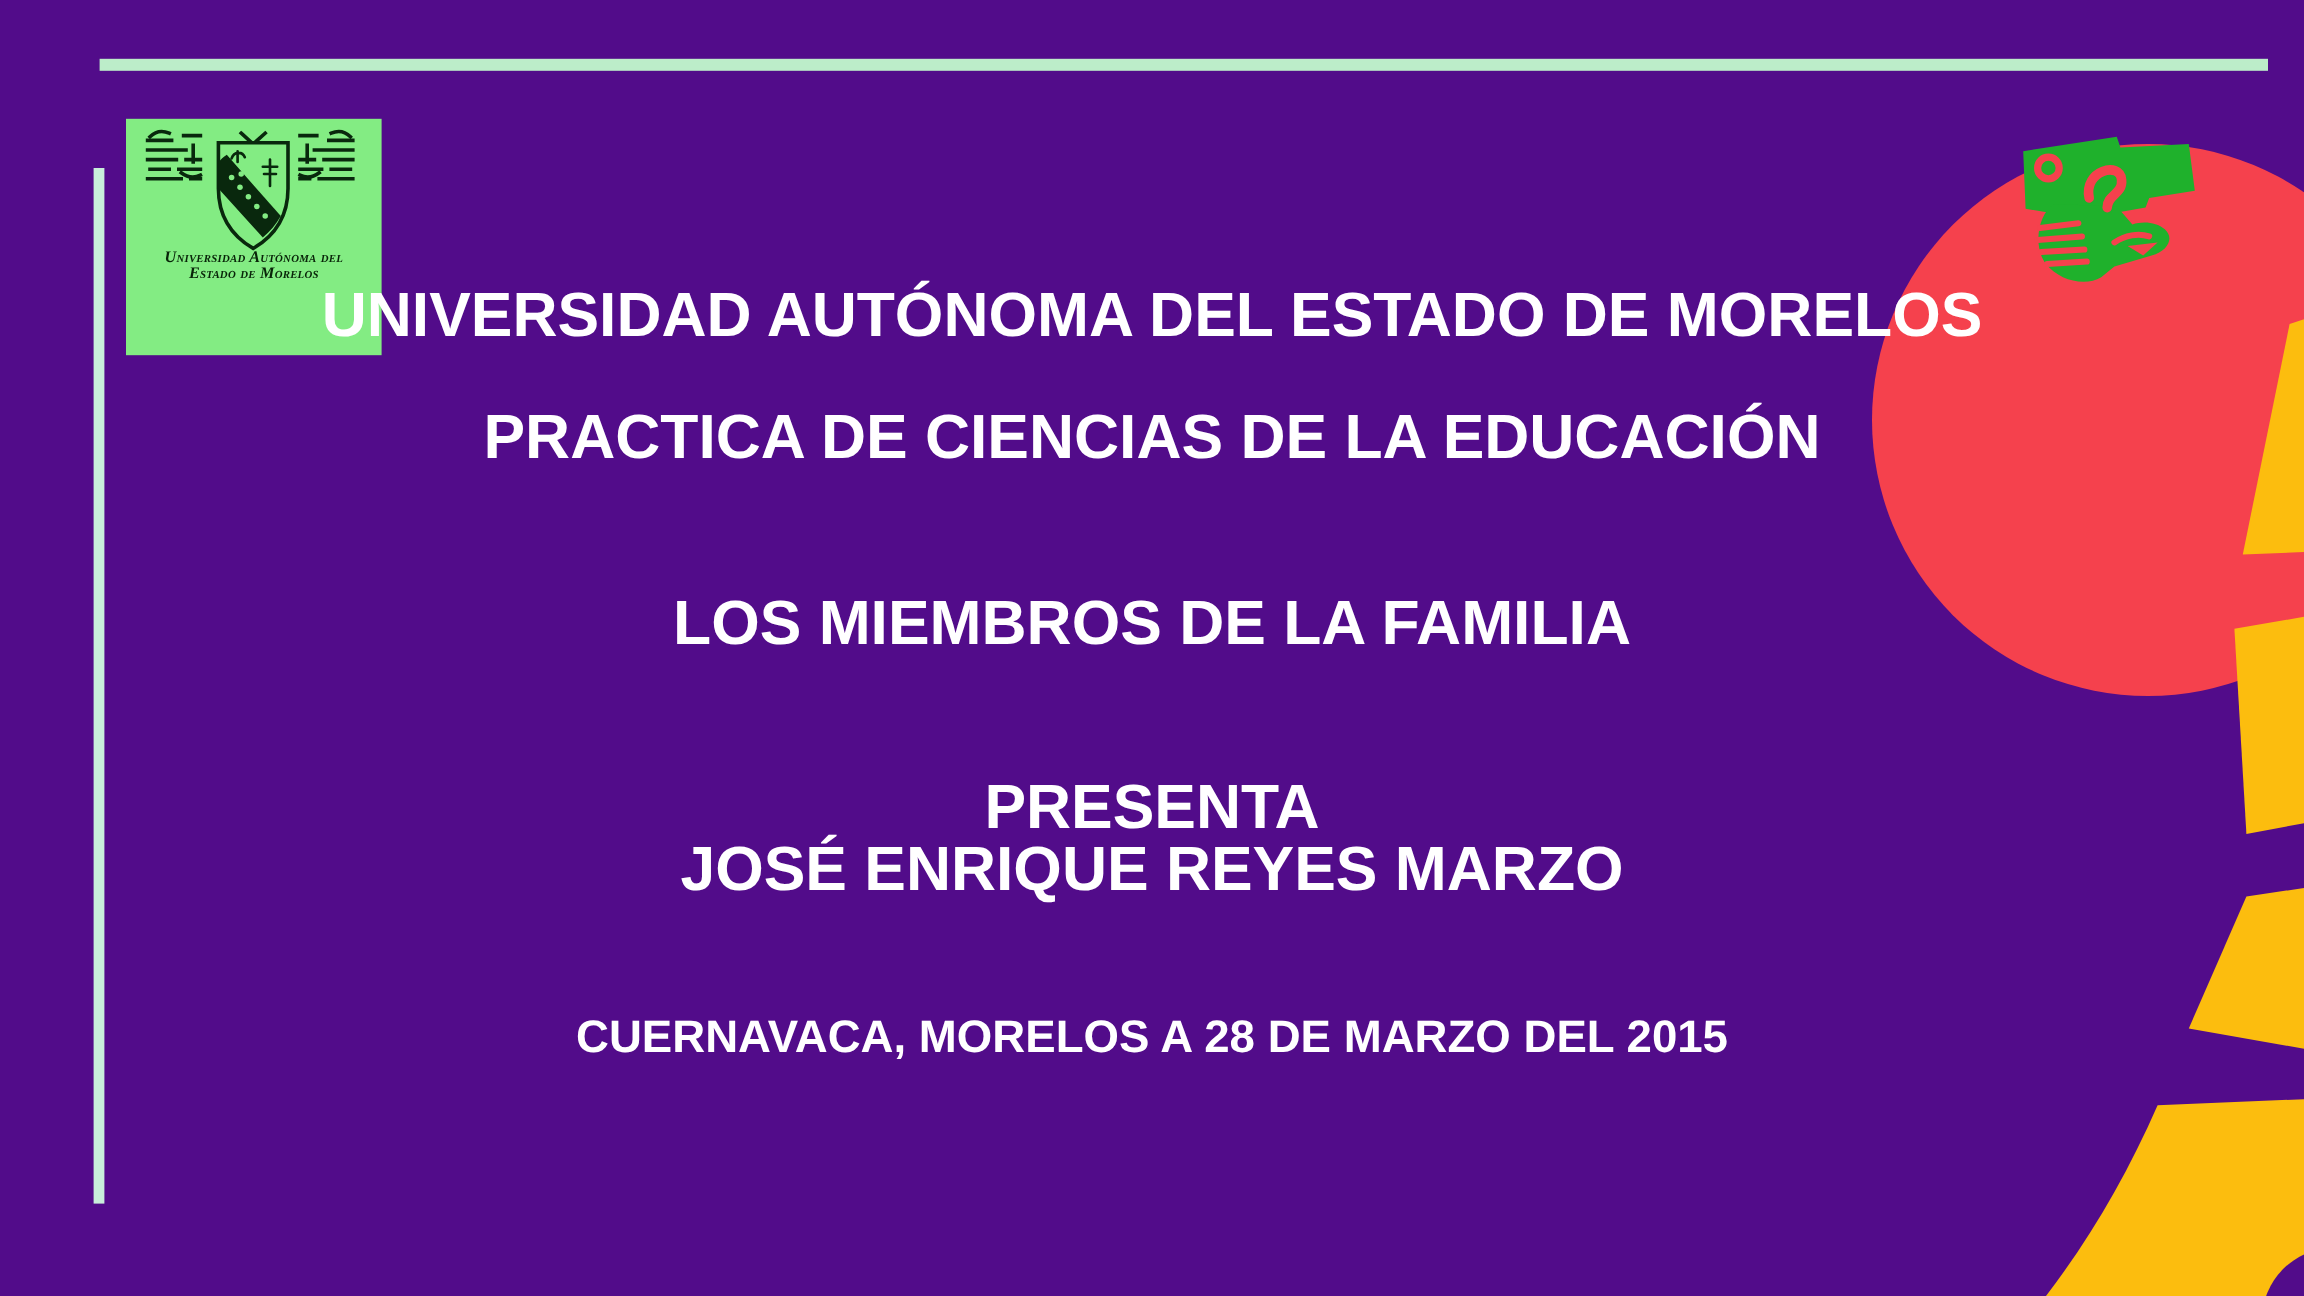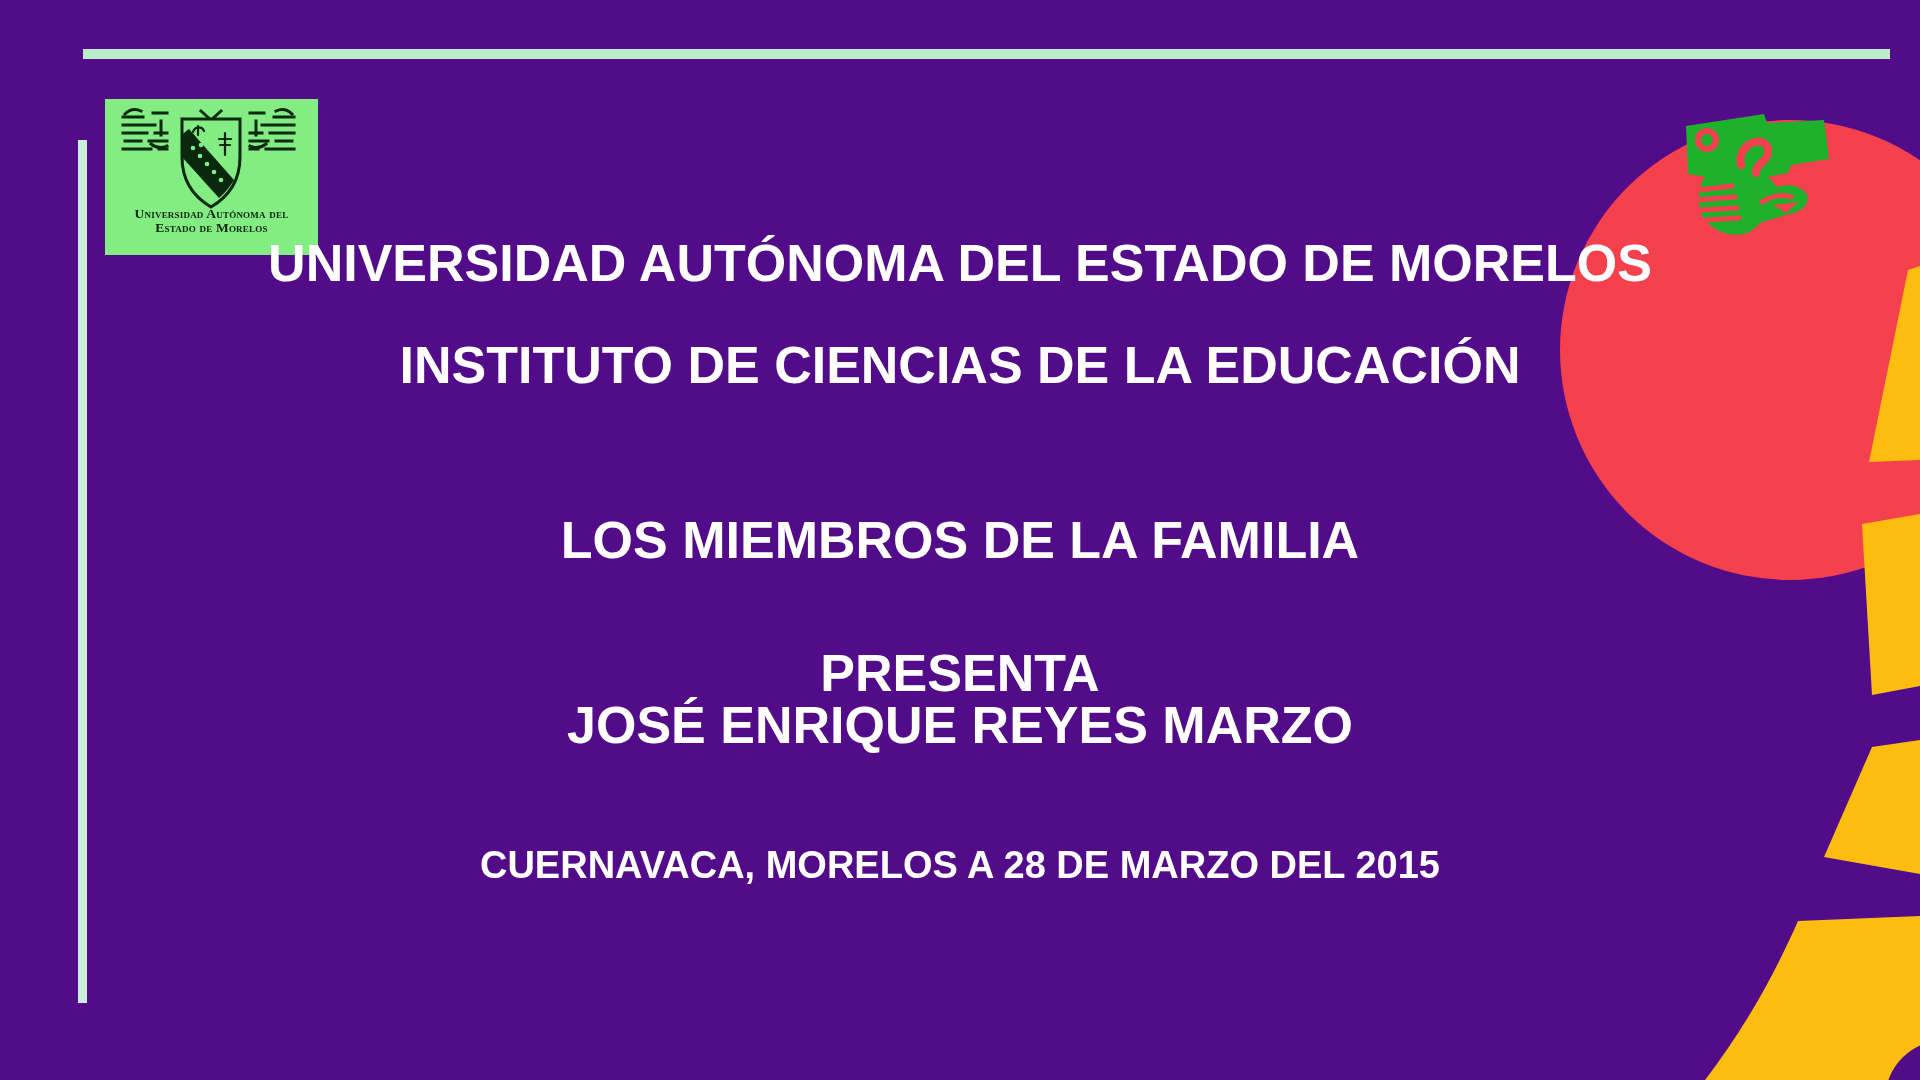--- a/index.html
+++ b/index.html
@@ -2,32 +2,32 @@
 <html><head>
 <meta charset="utf-8">
 <style>
   html,body{margin:0;padding:0;}
   body{width:1920px;height:1080px;overflow:hidden;font-family:"Liberation Sans","DejaVu Sans",sans-serif;}
   .slide{position:relative;width:1920px;height:1080px;overflow:hidden;background:#520c8a;}
 
   .top-rule{position:absolute;left:83px;top:49px;width:1807px;height:10px;background:#bcedc9;}
   .left-rule{position:absolute;left:78px;top:140px;width:9px;height:863px;background:#c9eedb;}
 
-  .logo{position:absolute;left:105px;top:99px;width:213px;height:156px;background:#83ec83;}
+  .logo{position:absolute;left:105px;top:99px;width:213px;height:197px;background:#83ec83;font-style:italic;}
   .logo svg{position:absolute;left:0;top:0;}
   .logo-caption{position:absolute;left:0;top:108px;width:100%;text-align:center;
     font-family:"Liberation Serif","DejaVu Serif",serif;font-weight:bold;font-variant:small-caps;
     color:#082408;font-size:13.5px;line-height:13.5px;letter-spacing:.2px;}
 
   .decor-svg{position:absolute;left:1540px;top:0;width:380px;height:1080px;}
 
   .txt{position:absolute;left:0;width:100%;text-align:center;color:#ffffff;font-weight:bold;
        font-size:52px;line-height:1;white-space:pre;}
   .txt.small{font-size:38px;}
-  .l1{top:237px;} .l2{top:339px;} .l3{top:443px;} .l4{top:494px;margin-top:20px;}
+  .l1{top:237px;} .l2{top:339px;} .l3{top:443px;} .l4{top:494px;}
   .l5{top:647px;} .l6{top:699px;} .l7{top:750px;} .l8{top:846px;}
 </style>
 </head>
 <body>
 
 <div class="slide" style="background: rgb(82, 12, 138);">
 
   <div class="top-rule" style="background: rgb(188, 237, 201);"></div>
   <div class="left-rule" style="background: rgb(201, 238, 219);"></div>
 
@@ -96,19 +96,19 @@
     <g fill="#fcbd0e">
       <polygon points="1908,270 1920,266 1920,460 1869,462"></polygon>
       <polygon points="1862,524 1920,514 1920,686 1872,695"></polygon>
       <polygon points="1872,747 1920,740 1920,874 1824,857"></polygon>
       <path d="M1798,921 L1920,916 L1920,1080 L1705,1080 C1743,1030 1772,980 1798,921 Z"></path>
     </g>
     <circle cx="1945" cy="1100" r="60" fill="#520c8a"></circle>
   </svg>
 
   <div class="txt l1">UNIVERSIDAD AUTÓNOMA DEL ESTADO DE MORELOS</div>
-  <div class="txt l2">INSTITUTO DE CIENCIAS DE LA EDUCACIÓN</div>
+  <div class="txt l2">PRACTICA DE CIENCIAS DE LA EDUCACIÓN</div>
   <div class="txt l4">LOS MIEMBROS DE LA FAMILIA</div>
   <div class="txt l5">PRESENTA</div>
   <div class="txt l6">JOSÉ ENRIQUE REYES MARZO</div>
   <div class="txt l8 small">CUERNAVACA, MORELOS A 28 DE MARZO DEL 2015</div>
 
 </div>
 
 </body></html>

